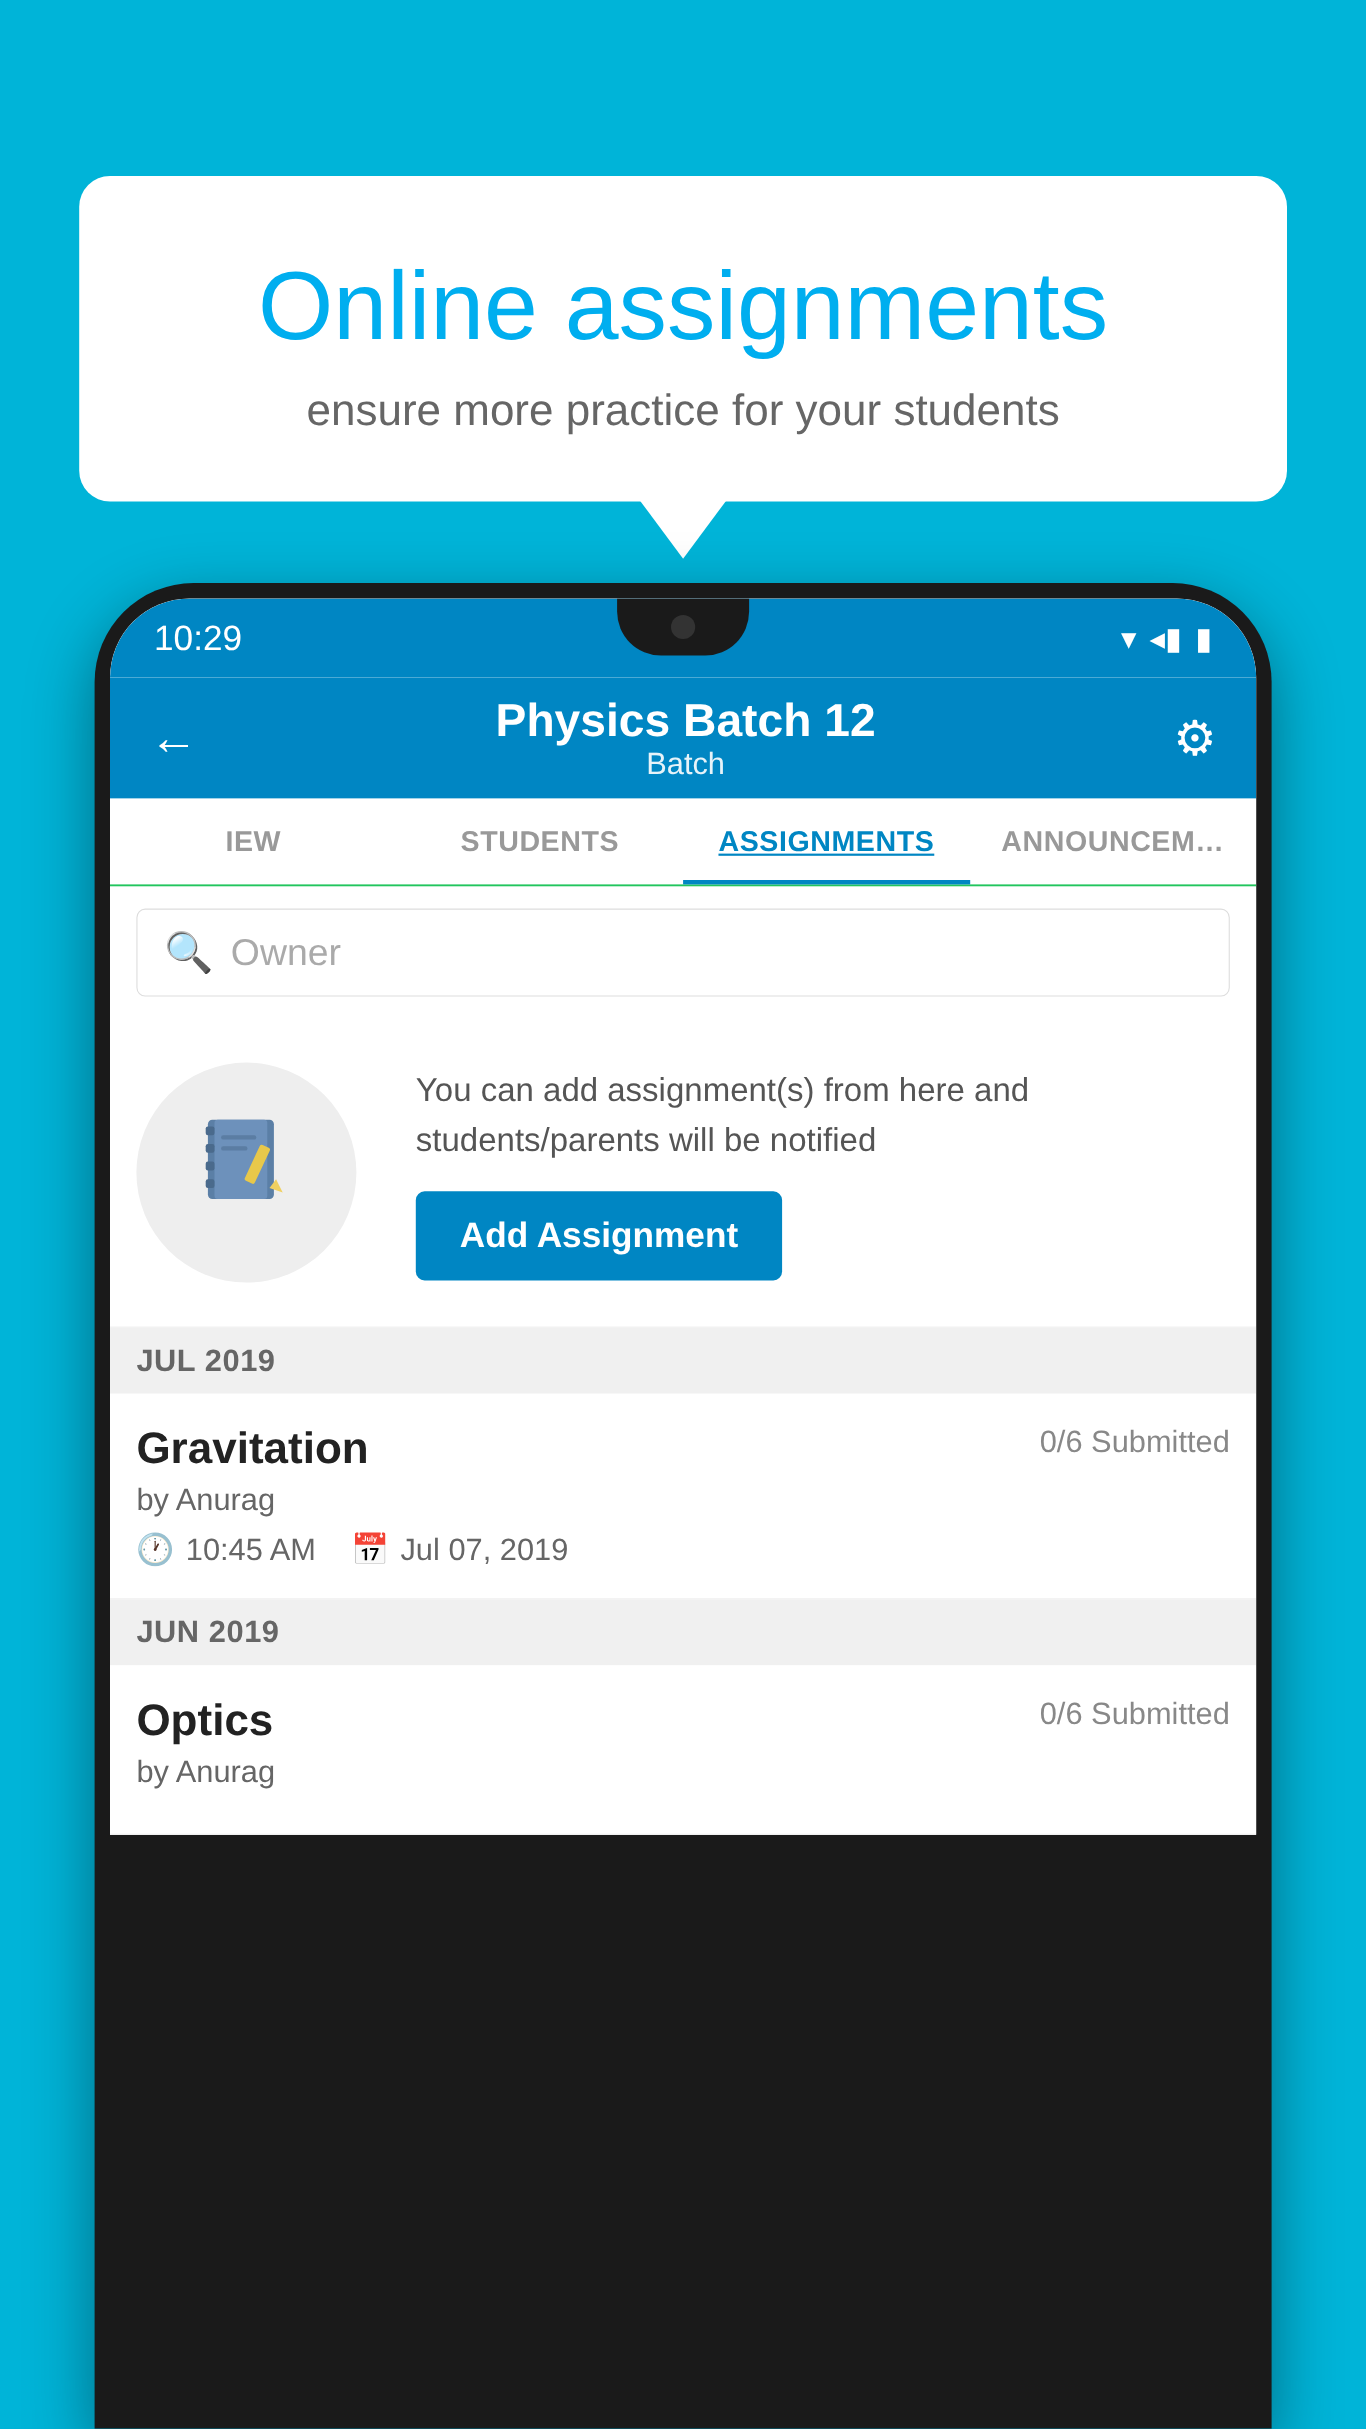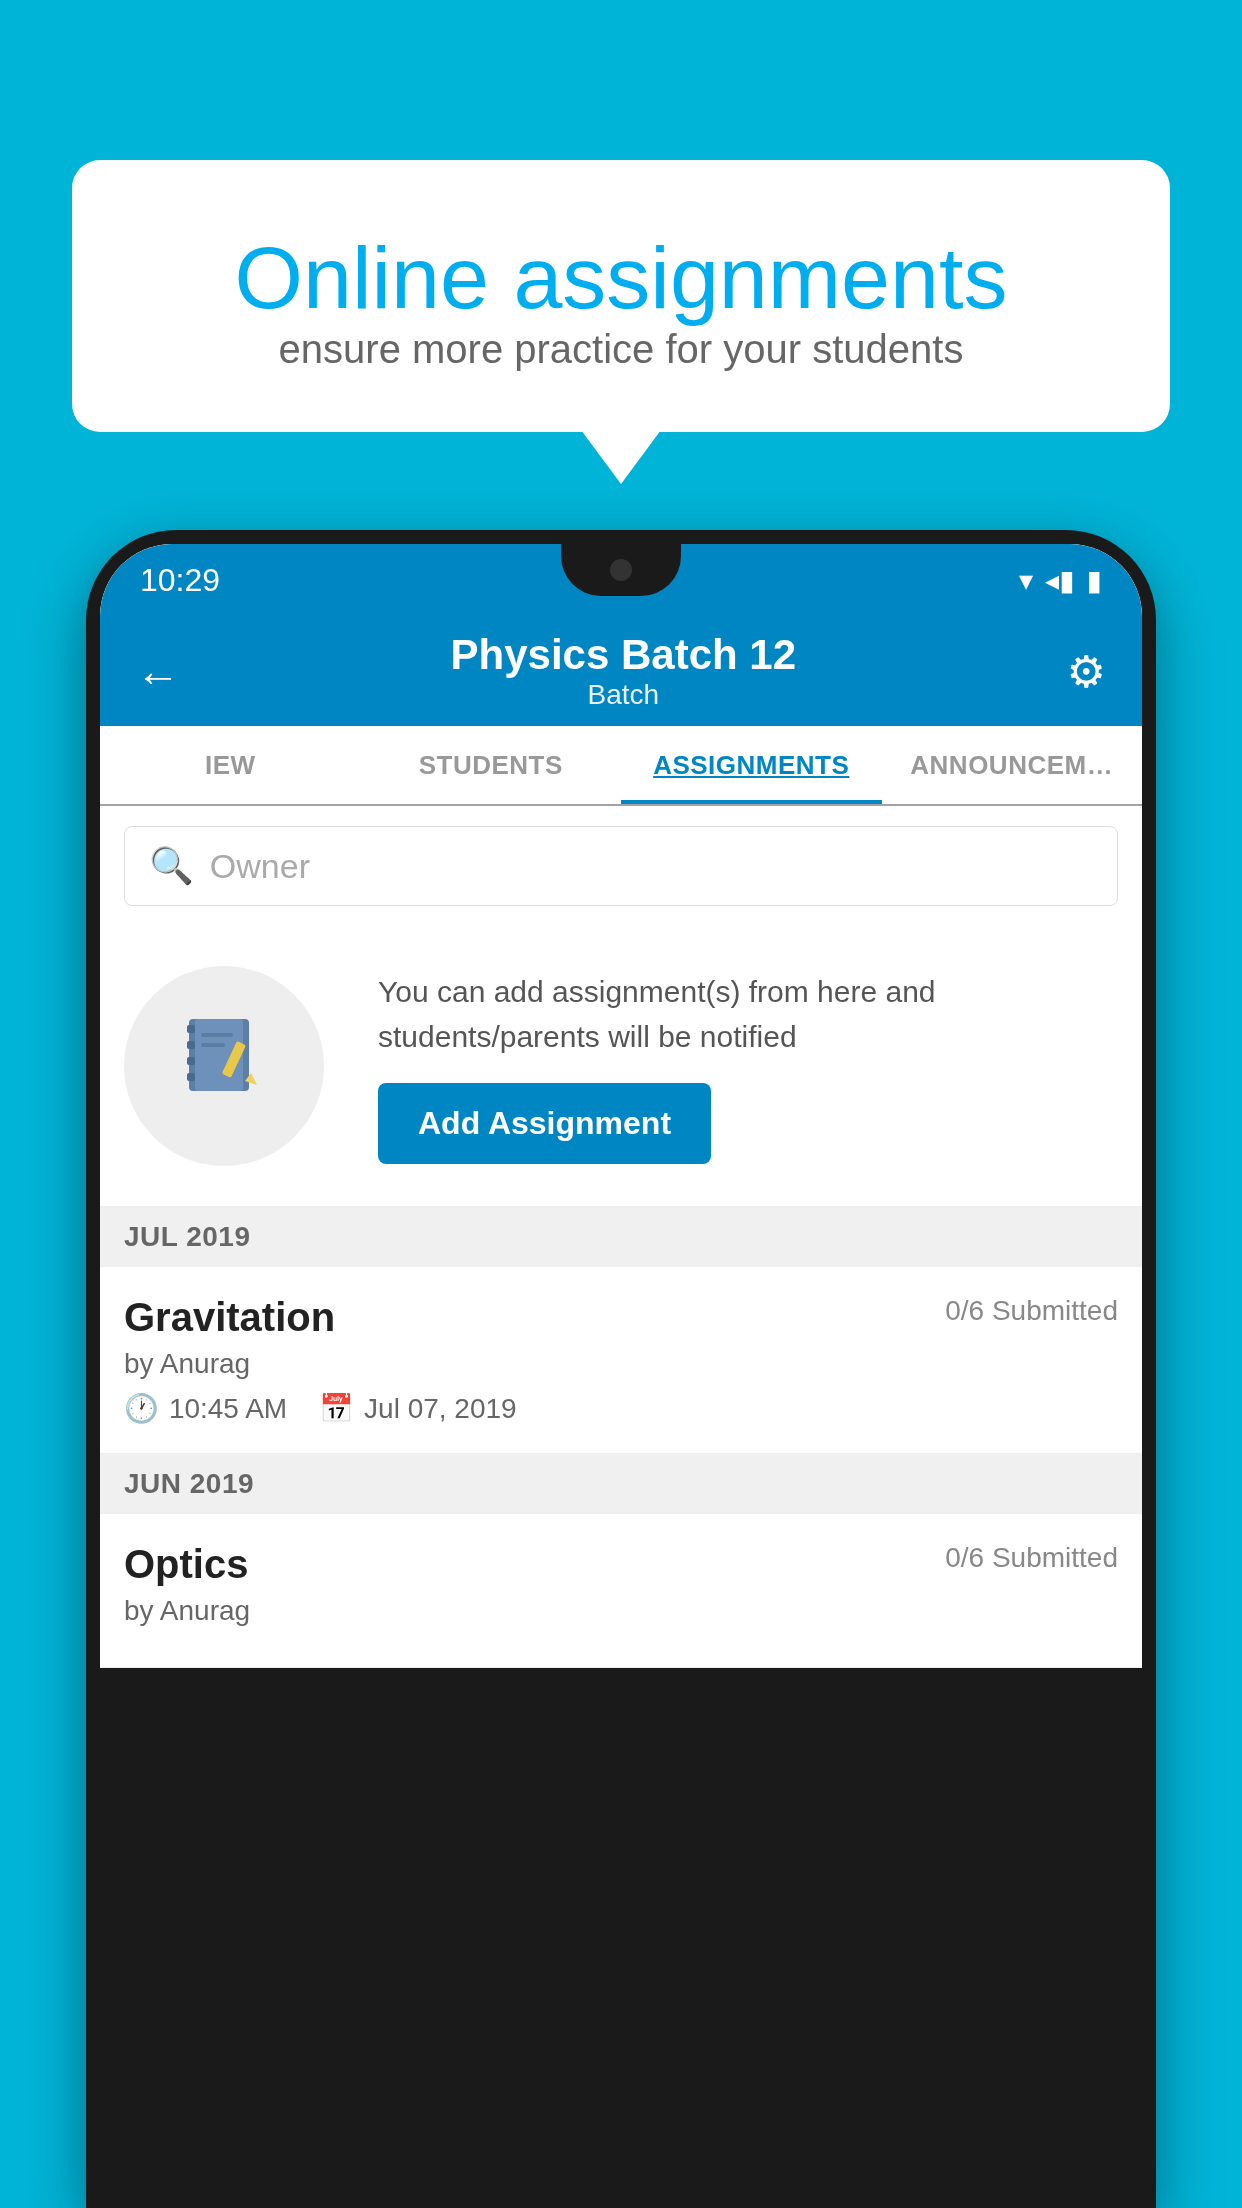--- a/index.html
+++ b/index.html
@@ -40,20 +40,21 @@
       border-right: 40px solid transparent;
       border-top: 54px solid white;
     }
 
     .speech-bubble-title {
       font-size: 88px;
       color: #00AEEF;
       font-weight: 400;
       text-align: center;
       line-height: 1.1;
+      margin-bottom: 24px;
     }
 
     .speech-bubble-subtitle {
       font-size: 40px;
       color: #666;
       font-weight: 400;
       text-align: center;
     }
 
     
@@ -148,21 +149,21 @@
     .settings-btn {
       color: white;
       font-size: 44px;
       cursor: pointer;
     }
 
     
     .tab-bar {
       background: white;
       display: flex;
-      border-bottom: 2px solid #a3a3a3;
+      border-bottom: 2px solid #22c55e;
       height: 80px;
     }
 
     .tab-item {
       flex: 1;
       display: flex;
       align-items: center;
       justify-content: center;
       font-size: 26px;
       color: #999;

